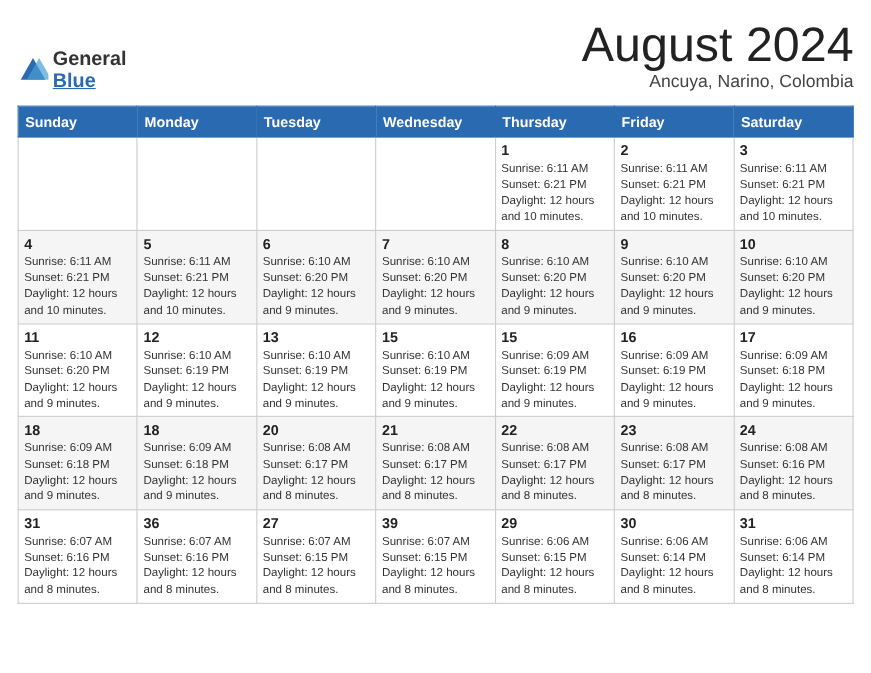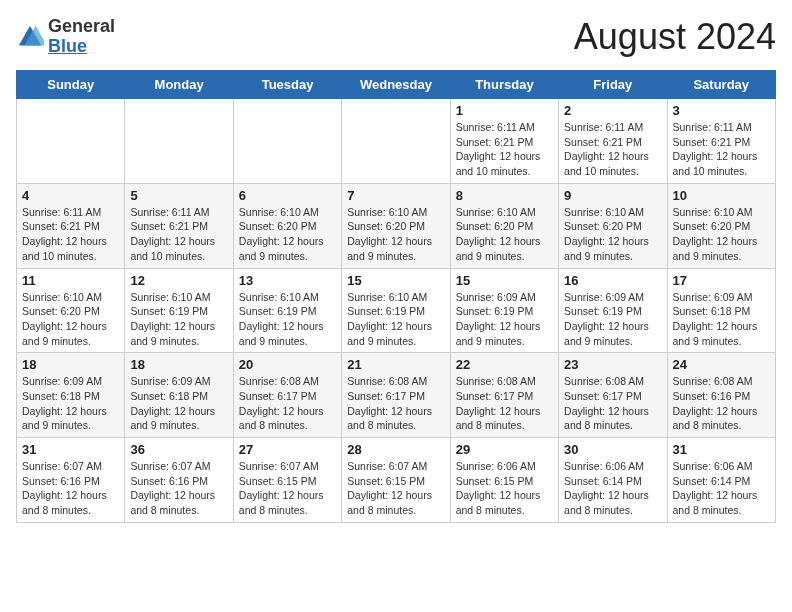--- a/index.html
+++ b/index.html
@@ -6,21 +6,21 @@
     body {
       font-family: Arial, sans-serif;
       background: #fff;
       width: 792px;
       min-height: 612px;
       padding: 16px;
     }
     .header-section {
       display: flex;
       justify-content: space-between;
-      align-items: center;
+      align-items: flex-end;
       margin-bottom: 12px;
       gap: 25px;
     }
     .logo {
       display: flex;
       align-items: center;
       gap: 4px;
     }
     .logo-text {
       font-size: 18px;
@@ -30,37 +30,37 @@
     .logo-general { color: #333; }
     .logo-blue { color: #2a6ab0; text-decoration: underline; }
     .logo-icon {
       width: 28px;
       height: 28px;
     }
     .title-section {
       text-align: right;
     }
     .main-title {
-      font-size: 36px;
+      font-size: 44px;
       font-weight: normal;
       color: #222;
     }
     .subtitle {
       font-size: 16px;
       color: #444;
     }
     .calendar-table {
       width: 100%;
       border-collapse: collapse;
       font-size: 11px;
     }
     .calendar-table th {
       background-color: #2a6ab0;
       color: #fff;
-      text-align: center;
+      text-align: left;
       padding: 6px 6px;
       font-size: 13px;
       font-weight: bold;
       border: 1px solid #2a6ab0;
     }
     .calendar-table td {
       border: 1px solid #ccc;
       vertical-align: top;
       padding: 4px 5px;
       width: calc(100% / 7);
@@ -97,20 +97,21 @@
       <polygon points="20,4 36,32 4,32" fill="#2a6ab0"></polygon>
       <polygon points="28,4 44,32 12,32" fill="#4a9fd4" opacity="0.7"></polygon>
     </svg>
     <div class="logo-text">
       <span class="logo-general">General</span><br>
       <span class="logo-blue">Blue</span>
     </div>
   </div>
   <div class="title-section">
     <div class="main-title">August 2024</div>
+    <div class="subtitle">Ancuya, Narino, Colombia</div>
   </div>
 </div>
 
 <table class="calendar-table">
   <thead>
     <tr>
     <th>Sunday</th>
         <th>Monday</th>
         <th>Tuesday</th>
         <th>Wednesday</th>
@@ -289,21 +290,21 @@
 Sunset: 6:16 PM
 Daylight: 12 hours and 8 minutes.</div>
         </td>
         <td>
           <div class="day-number">27</div>
           <div class="day-info" style="white-space: pre-line;">Sunrise: 6:07 AM
 Sunset: 6:15 PM
 Daylight: 12 hours and 8 minutes.</div>
         </td>
         <td>
-          <div class="day-number">28</div>
+          <div class="day-number">39</div>
           <div class="day-info" style="white-space: pre-line;">Sunrise: 6:07 AM
 Sunset: 6:15 PM
 Daylight: 12 hours and 8 minutes.</div>
         </td>
         <td>
           <div class="day-number">29</div>
           <div class="day-info" style="white-space: pre-line;">Sunrise: 6:06 AM
 Sunset: 6:15 PM
 Daylight: 12 hours and 8 minutes.</div>
         </td>

